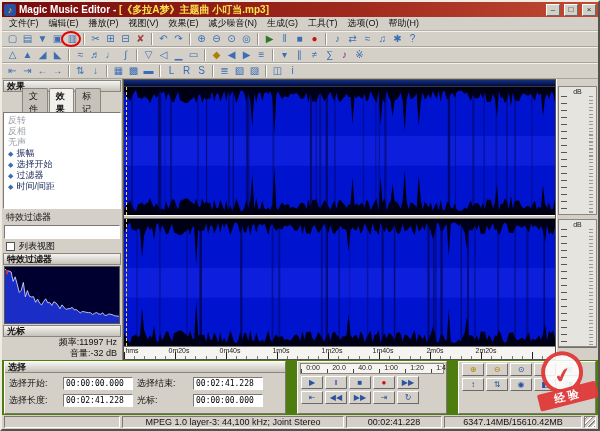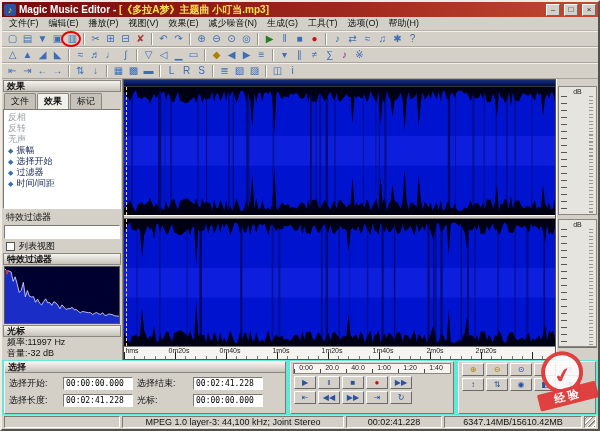--- a/index.html
+++ b/index.html
@@ -18,34 +18,34 @@
   .menubar{height:14px;flex:0 0 14px;display:flex;align-items:center;padding-left:2px;border-bottom:1px solid #b8b4ac;background:#d4d0c8}
   .menu-item{padding:1px 5px;white-space:nowrap}
   .toolbar{height:16px;flex:0 0 16px;display:flex;align-items:center;padding-left:3px;border-top:1px solid #f2f0ea;border-bottom:1px solid #a8a49c;background:#d4d0c8}
   .tb-icon{width:15px;height:14px;line-height:14px;text-align:center;font-size:10px;color:#3b6eb5;overflow:hidden}
   .tb-sep{width:2px;height:12px;border-left:1px solid #989488;border-right:1px solid #fff;margin:0 3px}
 
   
   .main{flex:1;display:flex;min-height:0}
   .left-panel{width:121px;flex:0 0 121px;display:flex;flex-direction:column;border-right:1px solid #8a8680;padding:1px}
   .panel-header{height:12px;flex:0 0 12px;line-height:11px;padding:0 3px;background:linear-gradient(#f6f4f0,#c6c2ba);border:1px solid #8a8680;font-weight:bold}
-  .tabs{height:20px;flex:0 0 14px;display:flex;align-items:center;padding:1px 1px 0}
+  .tabs{height:20px;flex:0 0 14px;display:flex;align-items:center;padding:1px 19px 0}
   .tab{padding:1px 6px;border:1px solid #8a8680;border-bottom:none;background:#c6c2ba;border-radius:2px 2px 0 0;margin-right:1px}
   .tab.active{background:#f2f0ea;font-weight:bold}
   .listbox{flex:1;background:#fff;border:1px solid;border-color:#7d7972 #fff #fff #7d7972;margin:0;overflow:hidden;padding:2px 1px}
   .list-item{display:block;padding:0 3px;line-height:11px;color:#1a2a5a;white-space:nowrap}
   .list-item.disabled{color:#9aa0a8}
   .list-item .glyph{color:#3b6eb5;margin-right:3px;font-size:7px}
   .field-label{padding:2px 3px 0;flex:0 0 11px}
   .text-input{height:14px;flex:0 0 14px;background:#fff;border:1px solid;border-color:#7d7972 #fff #fff #7d7972;margin:1px 1px}
   .checkbox-row{height:13px;flex:0 0 13px;display:flex;align-items:center;gap:4px;padding:0 3px}
   .checkbox{width:9px;height:9px;background:#fff;border:1px solid #555}
   .spectrum{height:58px;flex:0 0 58px;margin:1px;background:#000030;border:1px solid #555;position:relative;overflow:hidden}
   .spectrum svg{position:absolute;inset:0;width:100%;height:100%}
-  .cursor-info-row{height:11px;flex:0 0 11px;display:flex;justify-content:flex-start;padding:0 4px;line-height:11px}
+  .cursor-info-row{height:11px;flex:0 0 11px;display:flex;justify-content:flex-end;padding:0 4px;line-height:11px}
 
   .wave-area{flex:1;min-width:0;display:flex;flex-direction:column;background:#000;border:1px solid #55524c;position:relative}
   .overview{height:7px;flex:0 0 7px;background:linear-gradient(#14307e,#000a3c);border-bottom:1px solid #3a3a3a}
   .channel{flex:1;position:relative;background:#000014;overflow:hidden}
   .channel svg{position:absolute;inset:0;width:100%;height:100%}
   .ch-divider{height:4px;flex:0 0 4px;background:#c8c4bc;border-top:1px solid #fff;border-bottom:1px solid #707070}
   .cursor-line{position:absolute;left:2px;top:0;bottom:0;width:0;border-left:1px dashed #ffd84d;z-index:5}
   .time-ruler{height:13px;flex:0 0 13px;background:#f6f4f0;position:relative;border-top:1px solid #707070;
     background-image:repeating-linear-gradient(90deg,#222 0 1px,transparent 1px 51px),repeating-linear-gradient(90deg,#777 0 1px,transparent 1px 10.2px);
     background-size:100% 7px,100% 3px;background-position:0 100%,0 100%;background-repeat:no-repeat}
@@ -54,21 +54,21 @@
   .ruler-col{width:42px;flex:0 0 42px;display:flex;flex-direction:column;background:#d4d0c8;border-left:1px solid #fff;padding:0 1px}
   .ruler-corner-top{height:7px;flex:0 0 7px}
   .db-ruler{flex:1;display:flex;flex-direction:column;border:1px solid #8a8680;background:#e6e4de;min-height:0}
   .db-label{height:9px;flex:0 0 9px;text-align:center;font-size:7px;line-height:9px;color:#222}
   .db-body{flex:1;background-image:repeating-linear-gradient(180deg,#555 0 1px,transparent 1px 7px),repeating-linear-gradient(180deg,#999 0 1px,transparent 1px 3.5px);
     background-size:6px 100%,4px 100%;background-position:2px 0,30px 0;background-repeat:no-repeat}
   .ruler-gap{height:4px;flex:0 0 4px}
   .ruler-corner-bot{height:13px;flex:0 0 13px;border-top:1px solid #707070}
 
   
-  .bottom-row{height:55px;flex:0 0 55px;display:flex;gap:4px;padding:1px 2px;background:#5eead4}
+  .bottom-row{height:55px;flex:0 0 55px;display:flex;gap:11px;padding:1px 2px;background:#4d7c0f}
   .bpanel{border:1px solid;border-color:#fff #7d7972 #7d7972 #fff;background:#d4d0c8;display:flex;flex-direction:column;overflow:hidden}
   .bpanel-header{height:11px;flex:0 0 11px;line-height:10px;padding:0 3px;background:linear-gradient(#f6f4f0,#c6c2ba);border-bottom:1px solid #8a8680;font-weight:bold}
   .sel-panel{width:282px;flex:0 0 282px}
   .play-panel{flex:1;min-width:0}
   .zoom-panel{width:138px;flex:0 0 138px}
   .sel-grid{display:grid;grid-template-columns:50px 70px 52px 70px;gap:4px 4px;padding:4px 4px;align-items:center}
   .val-box{height:13px;line-height:12px;background:#fff;border:1px solid;border-color:#7d7972 #fff #fff #7d7972;font-family:"DejaVu Sans Mono",monospace;font-size:8px;padding:0 2px;color:#000;white-space:nowrap;overflow:hidden}
   .play-ruler{height:11px;flex:0 0 11px;margin:1px 2px;background:#f6f4f0;border:1px solid #8a8680;position:relative;
     background-image:repeating-linear-gradient(90deg,#444 0 1px,transparent 1px 26px);background-size:100% 4px;background-position:0 100%;background-repeat:no-repeat}
   .play-label{position:absolute;top:0;font-size:7px;transform:translateX(-50%);color:#222}
@@ -204,22 +204,22 @@
   <div class="main">
 
     <div class="left-panel">
       <div class="panel-header">效果</div>
       <div class="tabs">
           <span class="tab">文件</span>
           <span class="tab active">效果</span>
           <span class="tab">标记</span>
         </div>
       <div class="listbox">
+          <span class="list-item disabled">反转</span>
           <span class="list-item disabled">反相</span>
-          <span class="list-item disabled">反转</span>
           <span class="list-item disabled">无声</span>
           <span class="list-item"><span class="glyph">◆</span><span>振幅</span></span>
           <span class="list-item"><span class="glyph">◆</span><span>选择开始</span></span>
           <span class="list-item"><span class="glyph">◆</span><span>过滤器</span></span>
           <span class="list-item"><span class="glyph">◆</span><span>时间/间距</span></span>
         </div>
       <div class="field-label">特效过滤器</div>
       <div class="text-input"></div>
       <div class="checkbox-row">
         <span class="checkbox"></span>

